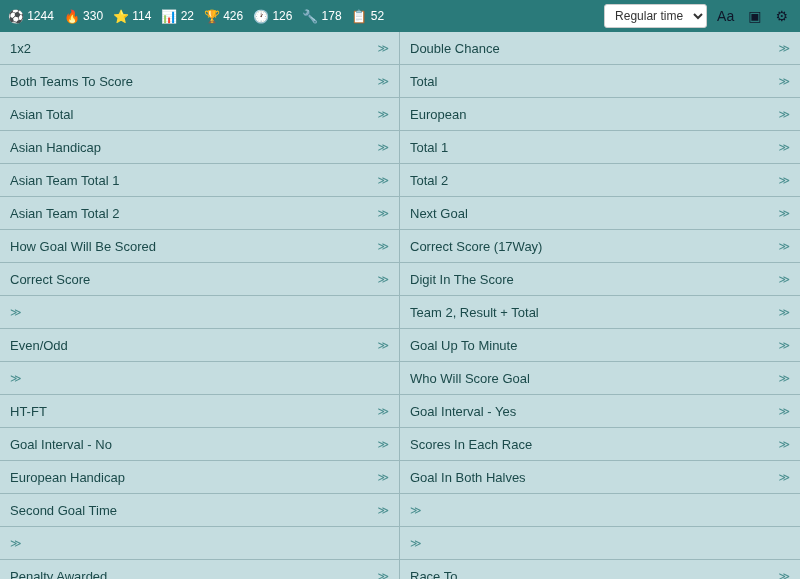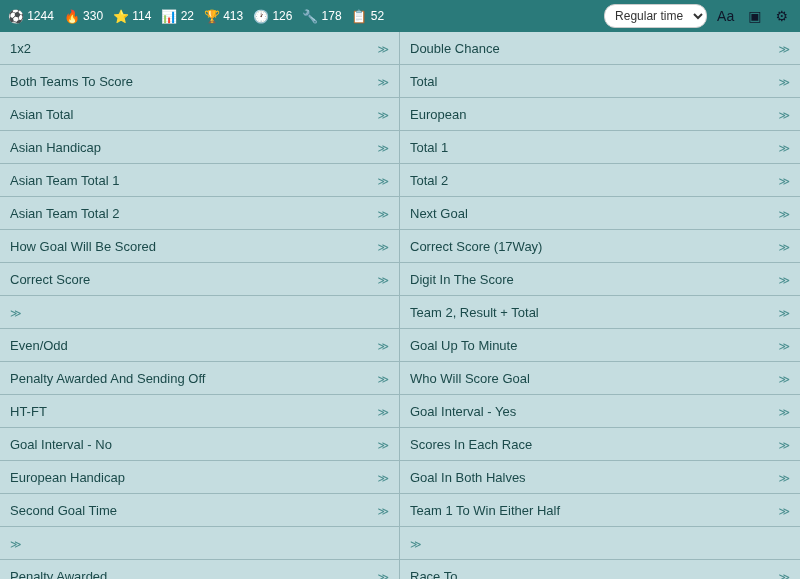--- a/index.html
+++ b/index.html
@@ -44,21 +44,21 @@
       align-items: center;
       gap: 6px;
     }
 
     .dropdown-select {
       background: white;
       color: #333;
       border: 1px solid #ccc;
       padding: 2px 6px;
       font-size: 12px;
-      border-radius: 11px;
+      border-radius: 3px;
       height: 24px;
       cursor: pointer;
     }
 
     .icon-btn {
       background: none;
       border: none;
       color: #0f172a;
       font-size: 14px;
       cursor: pointer;
@@ -66,21 +66,21 @@
     }
 
     .grid-container {
       display: grid;
       grid-template-columns: 1fr 1fr;
       gap: 0;
     }
 
     .market-row {
       display: flex;
-      align-items: flex-end;
+      align-items: center;
       justify-content: space-between;
       padding: 8px 10px;
       border-bottom: 1px solid #9ab8bc;
       background: #c5dde0;
       cursor: pointer;
       min-height: 33px;
     }
 
     .market-row.left {
       border-right: 1px solid #9ab8bc;
@@ -114,21 +114,21 @@
       <span class="stat-item">
         <span class="stat-icon">⭐</span>
         <span>114</span>
       </span>
       <span class="stat-item">
         <span class="stat-icon">📊</span>
         <span>22</span>
       </span>
       <span class="stat-item">
         <span class="stat-icon">🏆</span>
-        <span>413</span>
+        <span>426</span>
       </span>
       <span class="stat-item">
         <span class="stat-icon">🕐</span>
         <span>126</span>
       </span>
       <span class="stat-item">
         <span class="stat-icon">🔧</span>
         <span>178</span>
       </span>
       <span class="stat-item">
@@ -223,21 +223,20 @@
   </div>
     <div class="market-row left">
     <span class="market-label">Even/Odd</span>
     <span class="expand-icon">≫</span>
   </div>
     <div class="market-row">
     <span class="market-label">Goal Up To Minute</span>
     <span class="expand-icon">≫</span>
   </div>
     <div class="market-row left">
-    <span class="market-label">Penalty Awarded And Sending Off</span>
     <span class="expand-icon">≫</span>
   </div>
     <div class="market-row">
     <span class="market-label">Who Will Score Goal</span>
     <span class="expand-icon">≫</span>
   </div>
     <div class="market-row left">
     <span class="market-label">HT-FT</span>
     <span class="expand-icon">≫</span>
   </div>
@@ -259,21 +258,20 @@
   </div>
     <div class="market-row">
     <span class="market-label">Goal In Both Halves</span>
     <span class="expand-icon">≫</span>
   </div>
     <div class="market-row left">
     <span class="market-label">Second Goal Time</span>
     <span class="expand-icon">≫</span>
   </div>
     <div class="market-row">
-    <span class="market-label">Team 1 To Win Either Half</span>
     <span class="expand-icon">≫</span>
   </div>
     <div class="market-row left">
     <span class="expand-icon">≫</span>
   </div>
     <div class="market-row">
     <span class="expand-icon">≫</span>
   </div>
     <div class="market-row left">
     <span class="market-label">Penalty Awarded</span>

